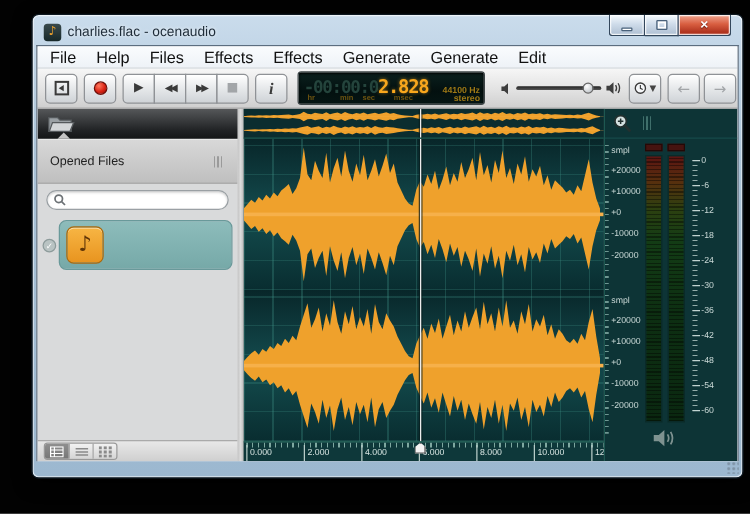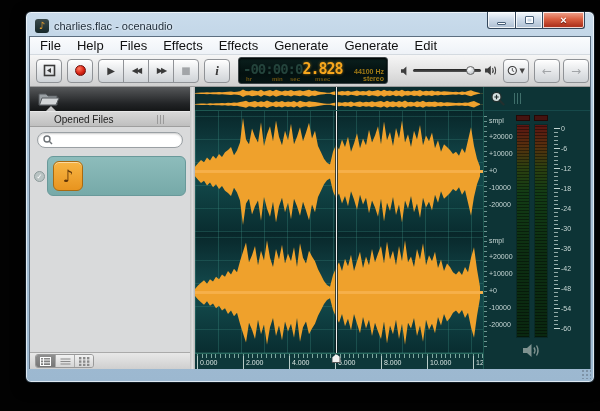--- a/index.html
+++ b/index.html
@@ -81,22 +81,22 @@
 
   
   .content { flex:1; display:flex; overflow:hidden; }
 
   
   .sidebar { width:160px; display:flex; flex-direction:column; background:#d9dadb; flex-shrink:0; }
   .foldertab { height:24px; background:linear-gradient(#56585a,#222426 70%,#141617); position:relative;
     display:flex; align-items:center; padding-left:8px; }
   .foldertab .notch { position:absolute; left:16px; bottom:0; width:0; height:0;
     border-left:5px solid transparent; border-right:5px solid transparent; border-bottom:5px solid #c4c4c4; }
-  .sideheader { height:16px; background:linear-gradient(#d8d8d8,#bfbfbf); border-top:1px solid #e8e8e8;
-    border-bottom:1px solid #9e9e9e; display:flex; align-items:center; padding:0 24px;justify-content:space-between; }
+  .sideheader { height:36px; background:linear-gradient(#d8d8d8,#bfbfbf); border-top:1px solid #e8e8e8;
+    border-bottom:1px solid #9e9e9e; display:flex; align-items:center; padding:0 10px;justify-content:space-between; }
   .sideheader span.t { font-size:10px; color:#222; }
   .grip { margin-left:auto; width:9px; height:9px;
     background:repeating-linear-gradient(90deg,#9a9a9a 0 1px,transparent 1px 3px); }
   .searchrow { padding:5px 7px 4px 7px; }
   .searchbox { height:16px; background:#fff; border:1px solid #9aa0a4; border-radius:8px;
     display:flex; align-items:center; padding:0 5px; box-shadow:inset 0 1px 2px #ccc; }
   .searchbox input { border:none; outline:none; flex:1; font-size:9px; background:transparent; min-width:0; }
   .filelist { flex:1; padding:4px 4px 0 4px; overflow:hidden; }
   .filerow { display:flex; align-items:center; }
   .checkcircle { width:11px; height:11px; border-radius:50%; background:#b9c3c3; border:1px solid #8d9b9b;

